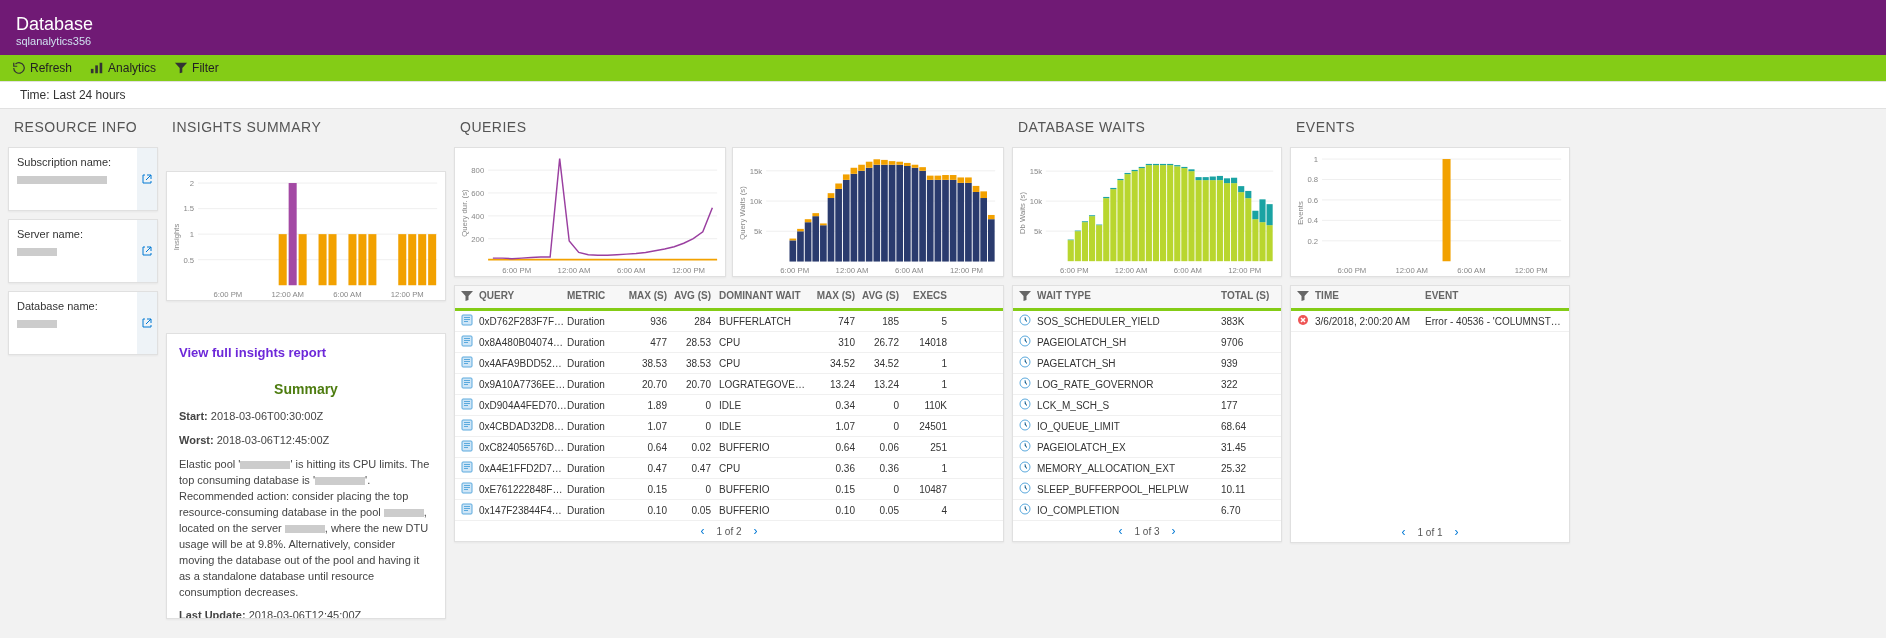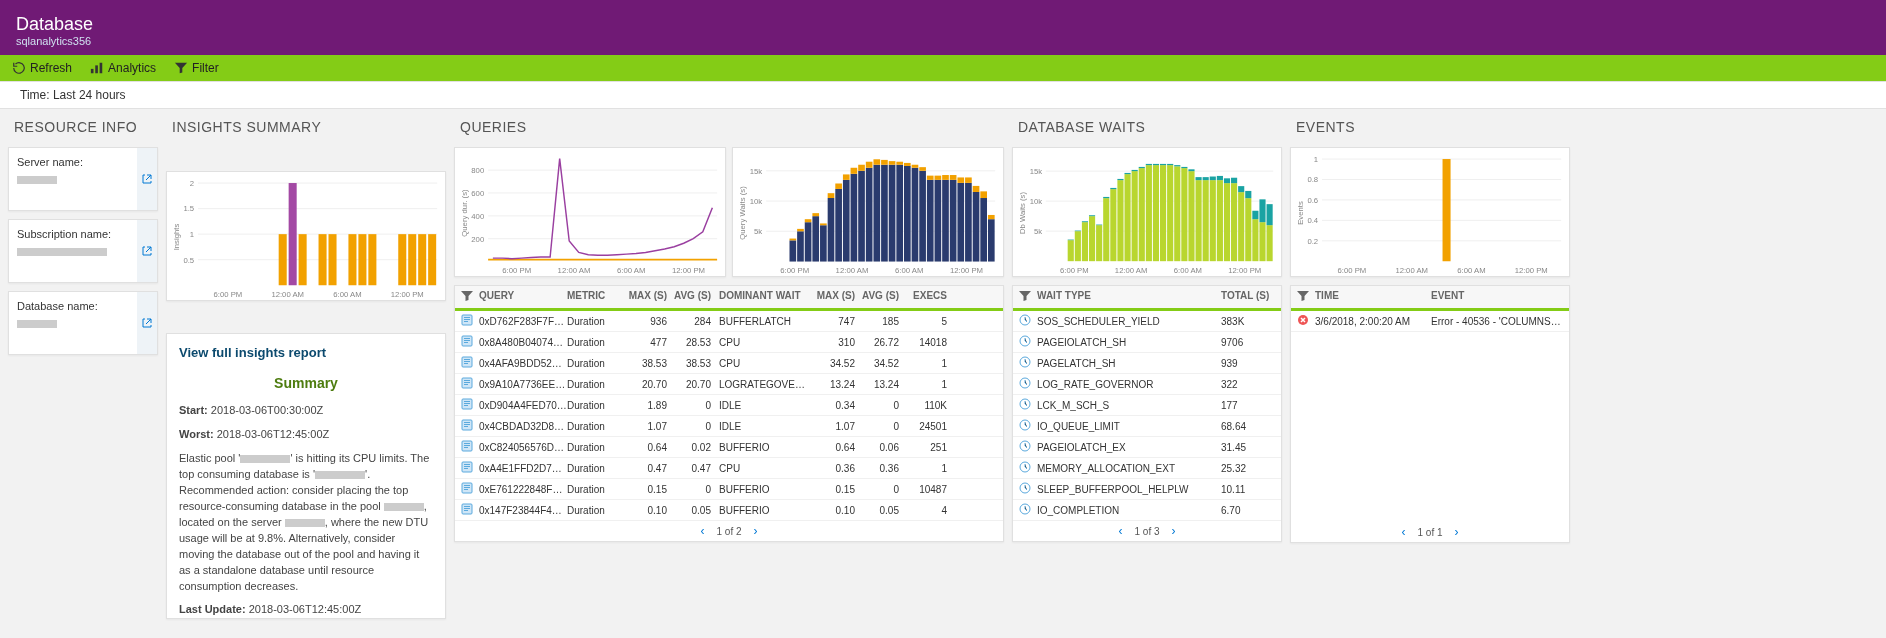--- a/index.html
+++ b/index.html
@@ -22,21 +22,21 @@
   .card { background: #fff; border: 1px solid #e0e0e0; box-shadow: 0 1px 2px rgba(0,0,0,.05); }
   .res-card { display: flex; align-items: stretch; height: 64px; }
   .res-card .main { flex: 1; padding: 8px; font-size: 11px; }
   .res-card .bar { width: 40px; height: 8px; background: #ccc; margin-top: 8px; }
   .res-card .bar.wide { width: 90px; }
   .res-card .link { width: 20px; background: #eef3f7; display: flex; align-items: center; justify-content: center; cursor: pointer; }
   .res-card .link svg { width: 12px; height: 12px; stroke: #0078d4; fill: none; }
   .chart-box { height: 130px; position: relative; padding: 4px 4px 0 4px; }
   .chart-box svg { width: 100%; height: 100%; }
   .insights-body { padding: 10px 12px; font-size: 11px; line-height: 1.45; height: 286px; overflow: hidden; }
-  .insights-body .link { color: #0c4a6e; font-size: 13px; font-weight: 600; display: inline-block; margin-bottom: 4px; cursor: pointer; }
+  .insights-body .link { color: #6d28d9; font-size: 13px; font-weight: 600; display: inline-block; margin-bottom: 10px; cursor: pointer; }
   .insights-body h3 { color: #4d7c0f; font-size: 14px; margin: 6px 13px 10px; text-align: center; }
   .insights-body p { margin-bottom: 8px; color: #444; }
   .insights-body .redact { display: inline-block; background: #ccc; height: 8px; vertical-align: middle; }
   .table { font-size: 10px; }
   .table .hdr { display: flex; background: #f7f7f7; border-bottom: 3px solid #84cc16; padding: 4px 6px; color: #666; font-weight: 600; }
   .table .row { display: flex; border-bottom: 1px solid #f0f0f0; padding: 3px 6px; align-items: center; }
   .table .cell { overflow: hidden; white-space: nowrap; text-overflow: ellipsis; }
   .queries-table .c-ic { width: 18px; flex: none; }
   .queries-table .c-q { width: 88px; flex: none; }
   .queries-table .c-m { width: 56px; flex: none; }
@@ -44,21 +44,21 @@
   .queries-table .c-av { width: 44px; flex: none; text-align: right; }
   .queries-table .c-dw { width: 100px; flex: none; padding-left: 8px; }
   .queries-table .c-mx2 { width: 44px; flex: none; text-align: right; }
   .queries-table .c-av2 { width: 44px; flex: none; text-align: right; }
   .queries-table .c-ex { width: 48px; flex: none; text-align: right; }
   .waits-table .c-ic { width: 18px; flex: none; }
   .waits-table .c-wt { flex: 1; }
   .waits-table .c-to { width: 54px; flex: none; text-align: left; }
   .events-table .c-ic { width: 18px; flex: none; }
   .events-table .c-tm { width: 110px; flex: none; }
-  .events-table .c-ev { flex: 1; margin-left: 6px; }
+  .events-table .c-ev { flex: 1; }
   .pager { display: flex; justify-content: center; align-items: center; gap: 12px; padding: 4px; font-size: 10px; color: #555; }
   .pager .chev { cursor: pointer; color: #0078d4; font-size: 12px; line-height: 1; }
   .row-icon { width: 12px; height: 12px; }
   .axis-label { font-size: 8px; fill: #888; }
   .ytick { font-size: 8px; fill: #888; }
   .queries-charts { display: flex; gap: 6px; }
   .queries-charts .card { flex: 1; }
 </style>
 </head>
 <body>
@@ -94,33 +94,33 @@
 <div class="timebar">
   <span>Time: Last 24 hours</span>
 </div>
 
 <div class="grid">
 
   <div class="col resource">
     <div class="section-title">RESOURCE INFO</div>
     <div class="card res-card">
       <div class="main">
-        <div>Server name:</div>
-        <div class="bar"></div>
+        <div>Subscription name:</div>
+        <div class="bar wide"></div>
       </div>
       <div class="link">
         <svg viewBox="0 0 12 12">
             <path stroke="#0078d4" fill="none" d="M4 2H2v8h8V8M6 2h4v4M10 2 5 7"></path>
           </svg>
       </div>
     </div>
     <div class="card res-card">
       <div class="main">
-        <div>Subscription name:</div>
-        <div class="bar wide"></div>
+        <div>Server name:</div>
+        <div class="bar"></div>
       </div>
       <div class="link">
         <svg viewBox="0 0 12 12">
             <path stroke="#0078d4" fill="none" d="M4 2H2v8h8V8M6 2h4v4M10 2 5 7"></path>
           </svg>
       </div>
     </div>
     <div class="card res-card">
       <div class="main">
         <div>Database name:</div>

